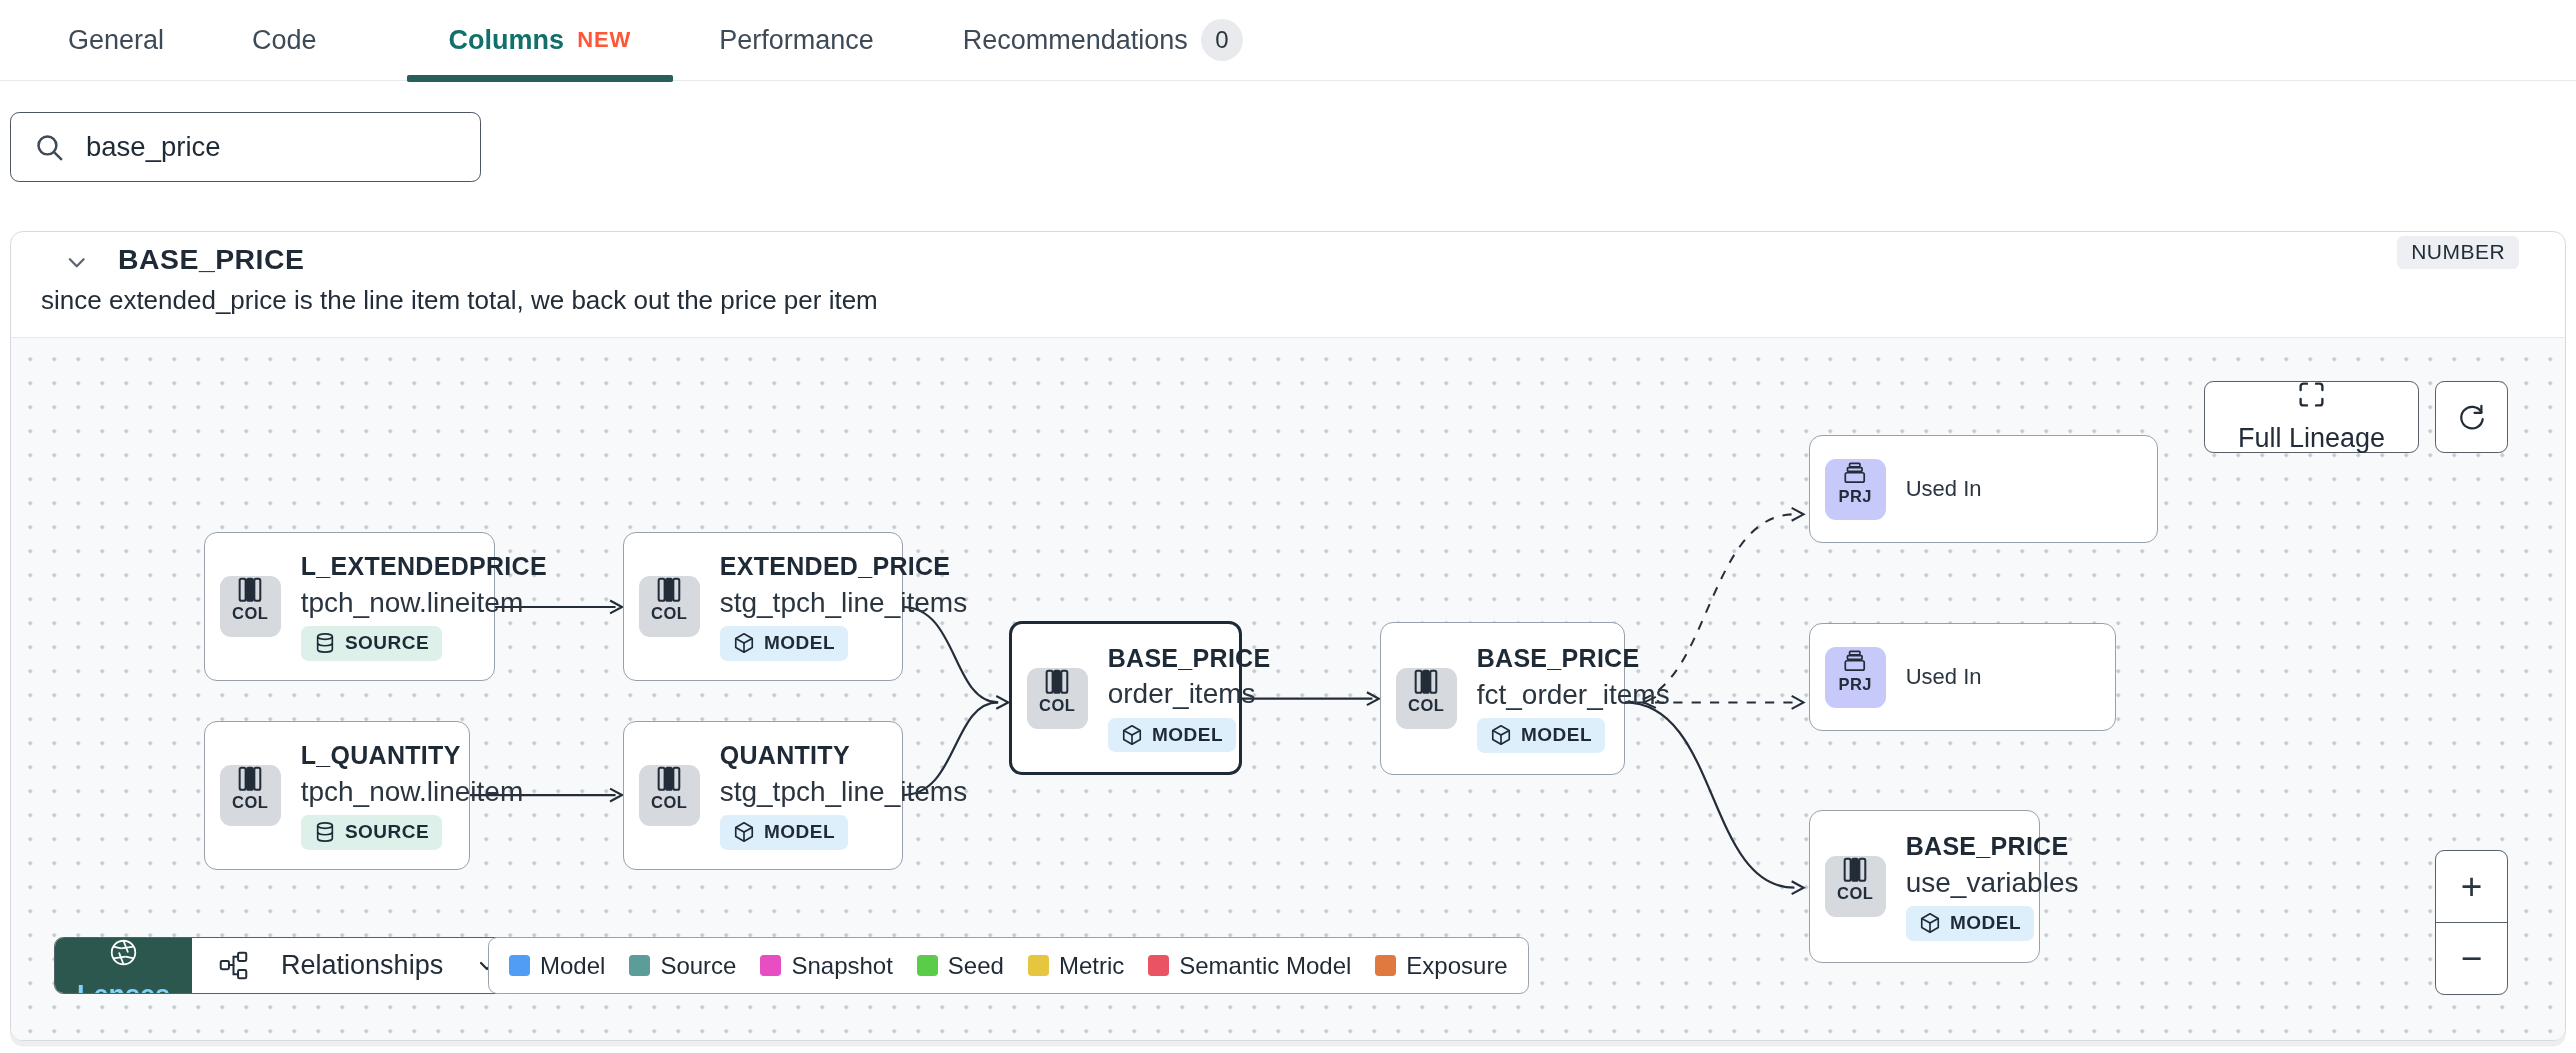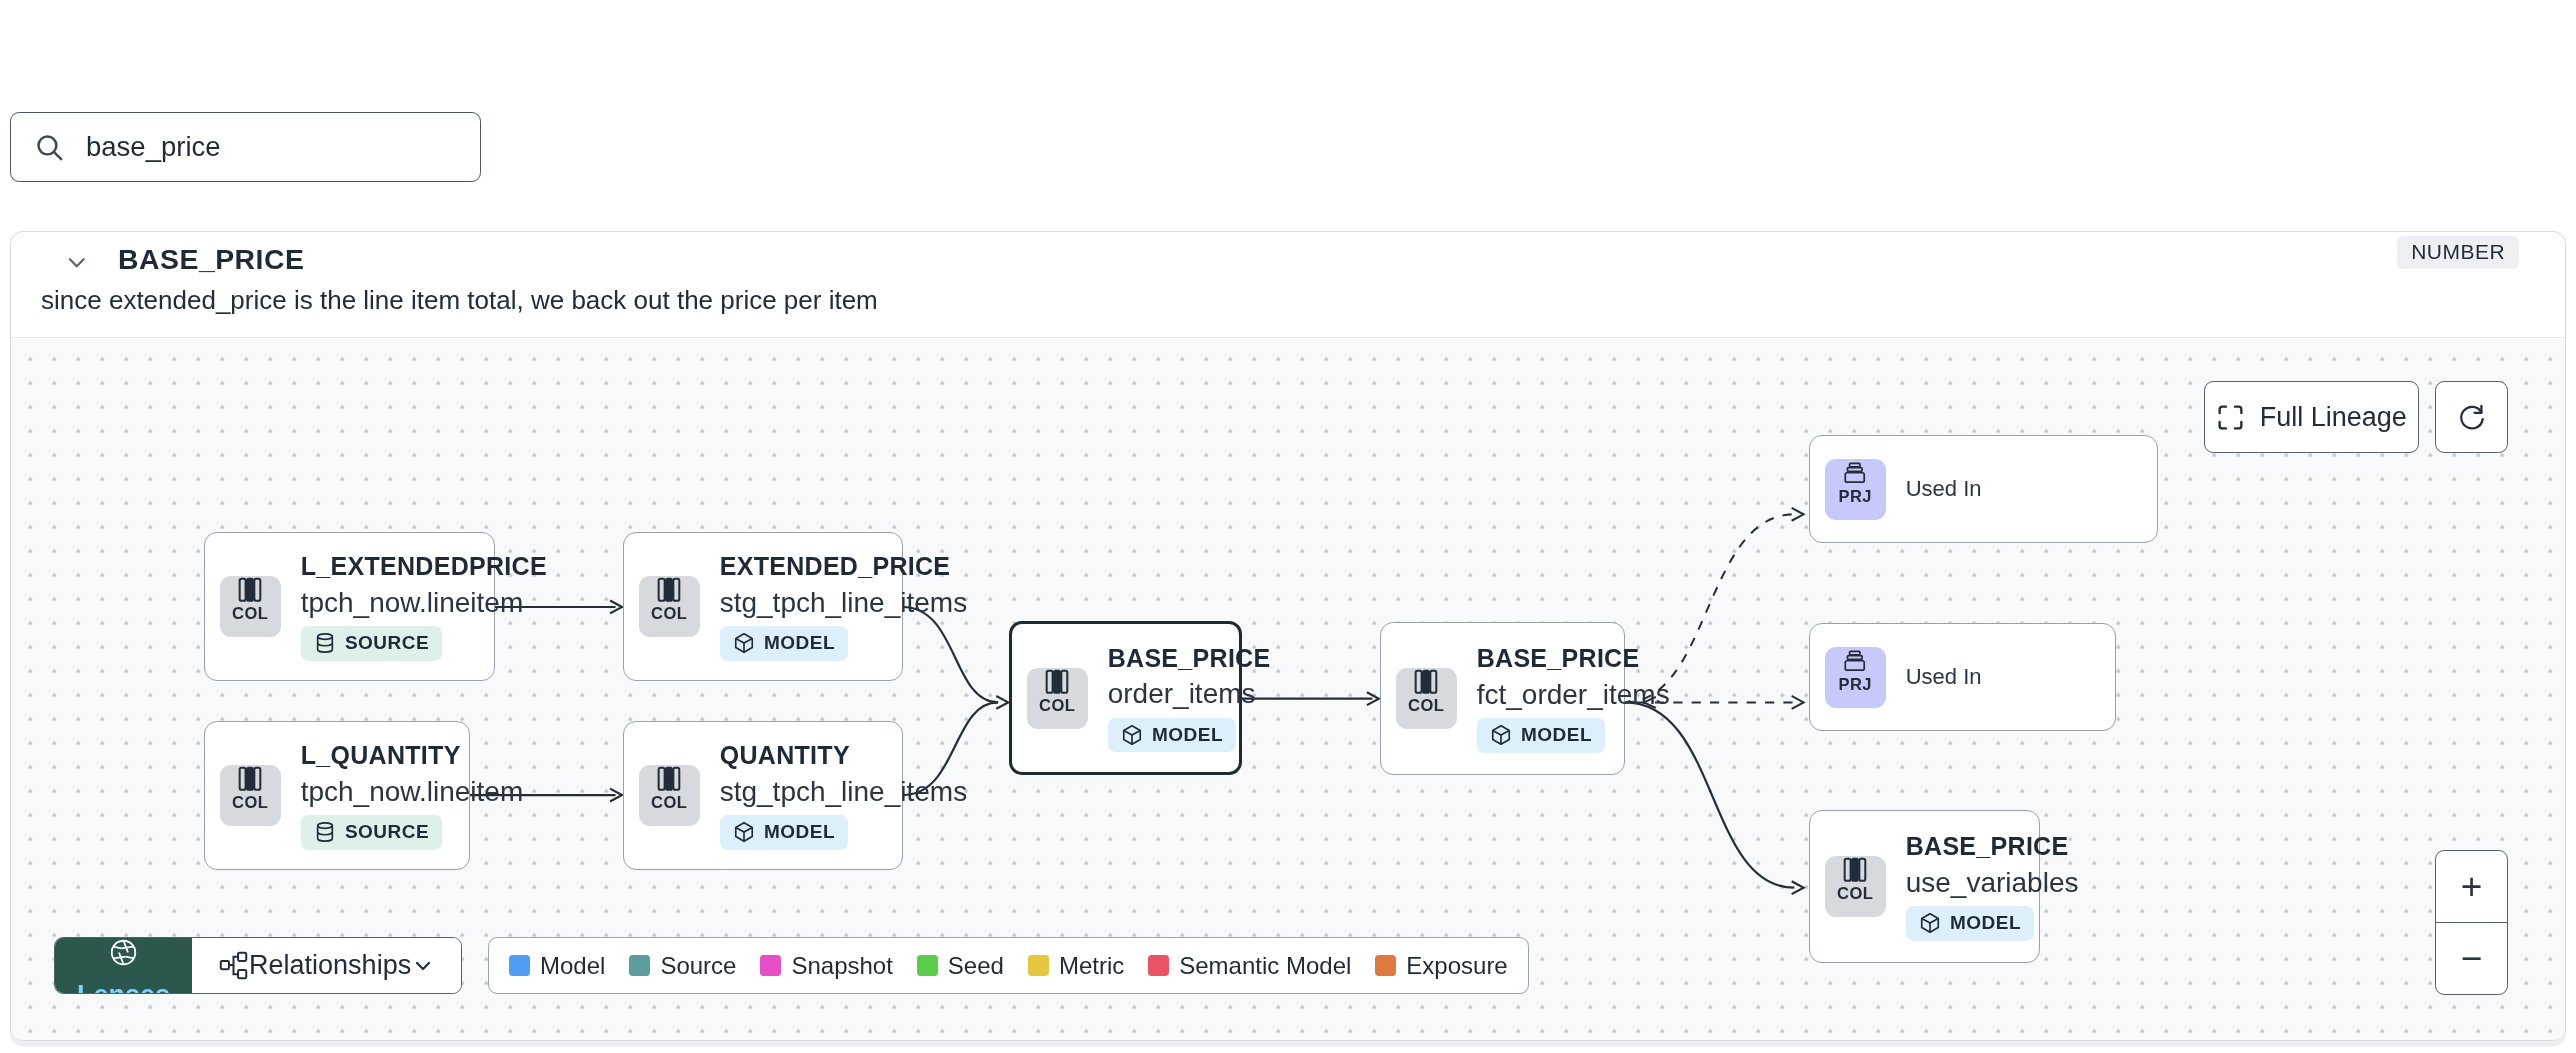--- a/index.html
+++ b/index.html
@@ -91,55 +91,75 @@
   .node-badge.model { background:#ddeffb; }
   .usage-label { font-size:22px; color:#2a3540; }
   .usage-title { font-size:27px; color:#1f2a37; }
 
   
   .btn {
     position:absolute; background:#fff; border:1.8px solid #545f69; border-radius:9.2px;
     display:flex; align-items:center; justify-content:center; gap:14.7px;
     font-size:27px; color:#222d39; cursor:pointer;
   }
-  .btn-full-lineage { left:2193px; top:43px; width:215px; height:72px; }
+  .btn-full-lineage { left:2193px; top:43px; width:215px; height:72px;flex-direction:column; }
   .btn-refresh { left:2424px; top:43px; width:73px; height:72px; }
   .zoomstack {
     position:absolute; left:2424px; top:512px; width:73px; height:145px;
     background:#fff; border:1.8px solid #545f69; border-radius:9.2px;
     display:flex; flex-direction:column;
   }
   .zoombtn { flex:1; display:flex; align-items:center; justify-content:center; font-size:37px; color:#2a3540; cursor:pointer; }
   .zoombtn.top { border-bottom:1.8px solid #545f69; }
 
   .lenses-group {
     position:absolute; left:43px; top:599px; height:57px; display:flex;
     border:1.8px solid #545f69; border-radius:9.2px; overflow:hidden; background:#fff;
   }
   .lenses-seg {
     display:flex; align-items:center; gap:13px; padding:0 22px;
     color:#7dd3fc; font-size:27px; font-weight:700; cursor:pointer;flex-direction:column;
   }
   .rel-seg {
-    display:flex; align-items:center; gap:0; padding:0 26px; background:#fff;
+    display:flex; align-items:center; gap:32px; padding:0 26px; background:#fff;
     font-size:27px; color:#222d39; cursor:pointer;
   }
   .legend {
     position:absolute; left:477px; top:599px; height:57px; background:#fff;
     border:1.8px solid #9aa3ac; border-radius:9.2px; display:flex; align-items:center;
     padding:0 20px; gap:24px;
   }
   .legend-item { display:flex; align-items:center; gap:10px; font-size:24px; color:#1f2a37; white-space:nowrap; }
   .legend-swatch { width:21px; height:21px; border-radius:3.7px; }
 </style>
 </head>
 <body>
 
 <div id="app">
 
+  <div class="tabbar">
+    <div class="tab tab-general">
+      <span>General</span>
+    </div>
+    <div class="tab tab-code">
+      <span>Code</span>
+    </div>
+    <div class="tab tab-columns active">
+      <span>Columns</span>
+      <span class="badge-new" style="color: rgb(255, 86, 54);">NEW</span>
+      <span class="underline" style="background: rgb(38, 96, 90);"></span>
+    </div>
+    <div class="tab tab-performance">
+      <span>Performance</span>
+    </div>
+    <div class="tab tab-recommendations">
+      <span>Recommendations</span>
+      <span class="badge-count">0</span>
+    </div>
+  </div>
 
   <div class="searchbox">
     <span>
       <svg width="33" height="33" viewBox="0 0 24 24" fill="none" stroke="#3d4a57" stroke-width="1.8">
         <circle cx="10.5" cy="10.5" r="6.5"></circle>
           <line x1="15.5" y1="15.5" x2="21" y2="21"></line>
       </svg>
     </span>
     <input type="text" value="base_price" style="">
   </div>

